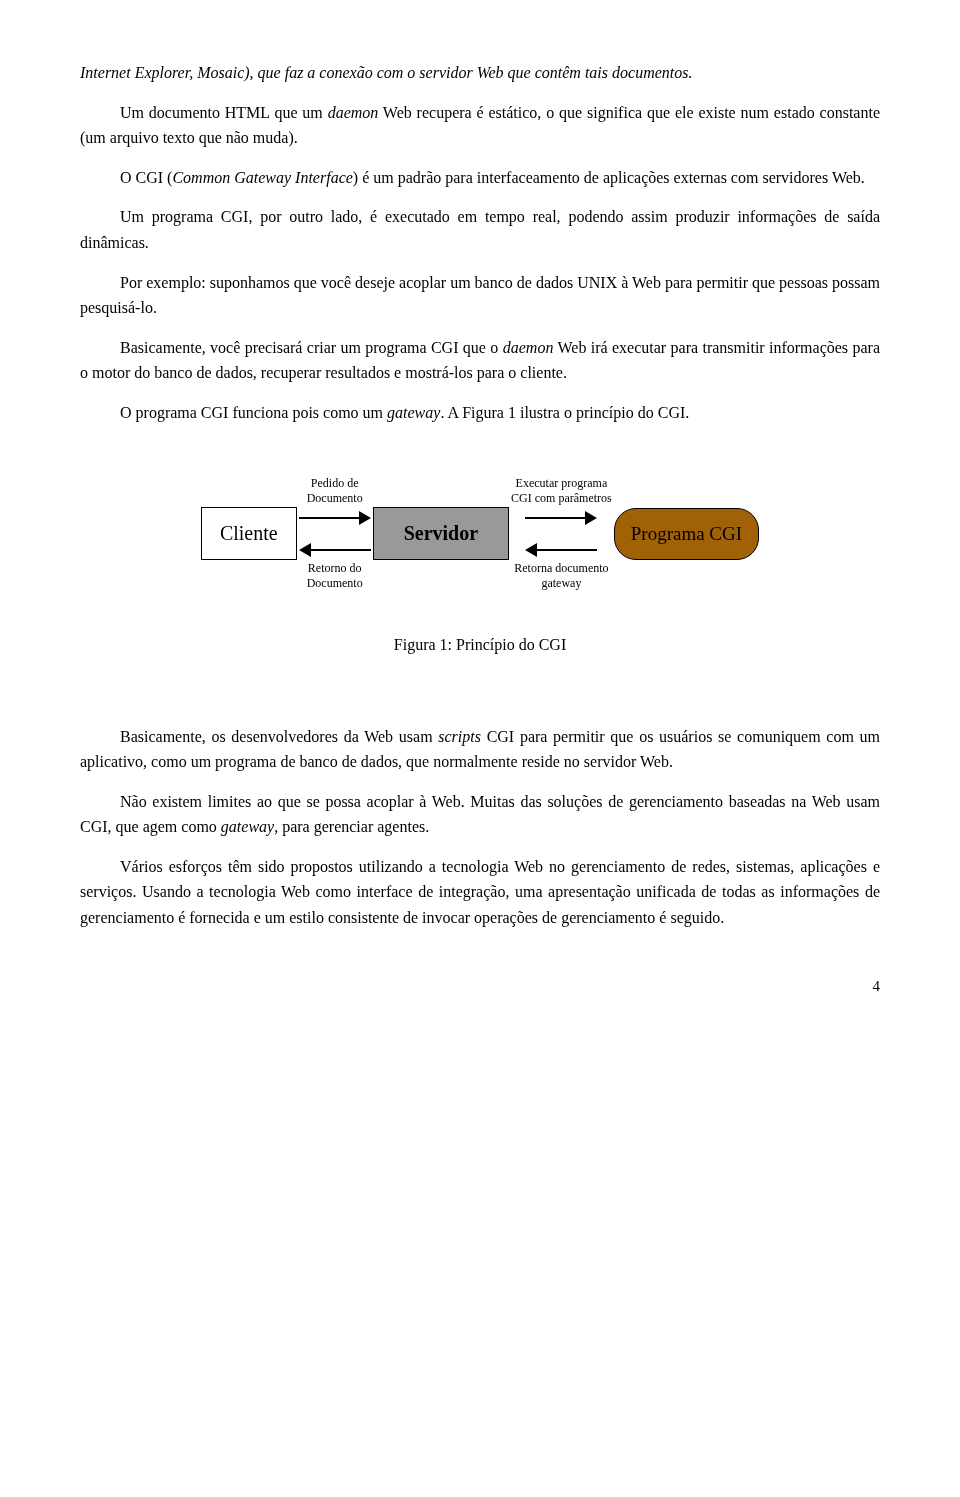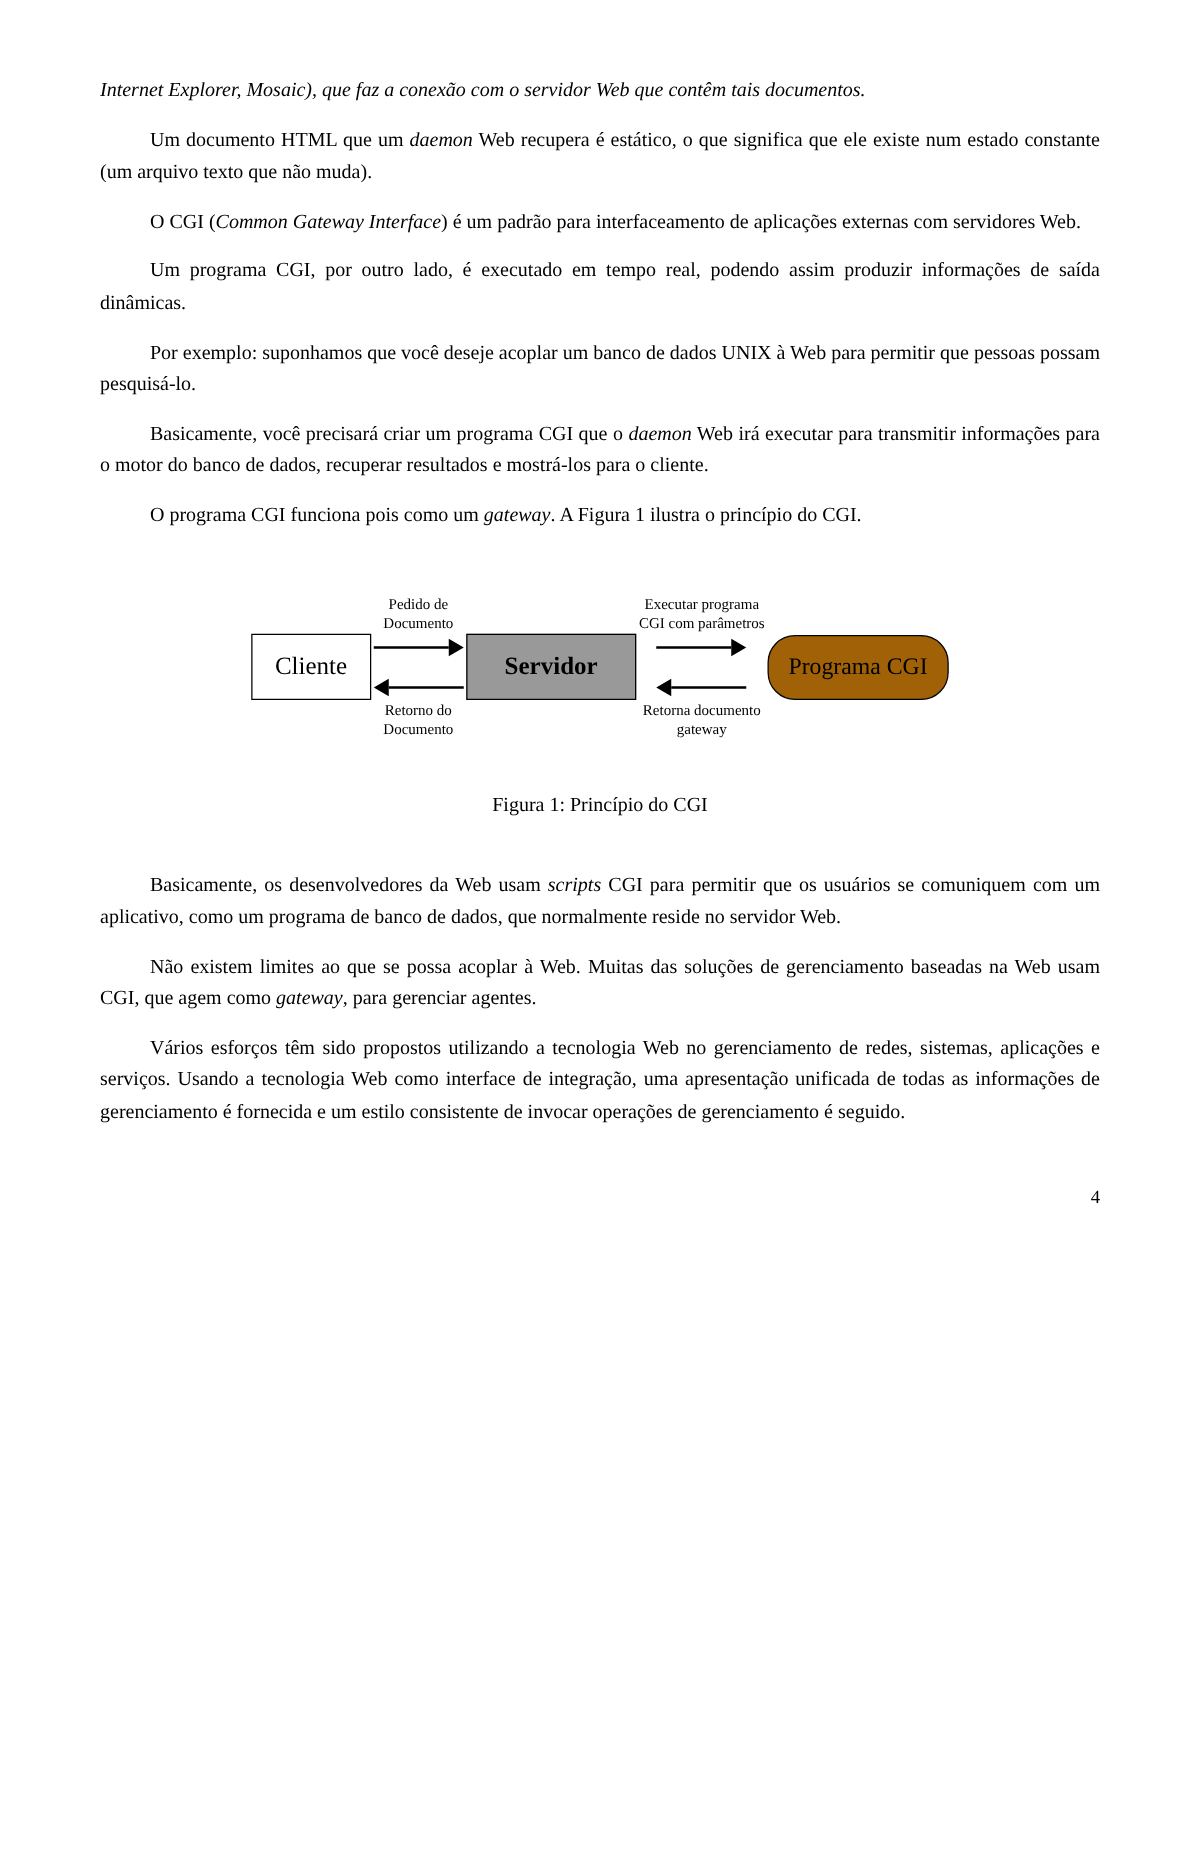--- a/index.html
+++ b/index.html
@@ -117,21 +117,21 @@
       font-size: 12px;
       text-align: center;
       line-height: 1.3;
       margin-top: 4px;
       white-space: nowrap;
     }
     .figure-caption {
       text-align: left;
       font-size: 16px;
       margin-top: 10px;
-      margin-bottom: 8px;
+      margin-bottom: 36px;
     }
     .page-number {
       position: absolute;
       bottom: 30px;
       right: 80px;
       font-size: 15px;
     }
   </style>
 </head>
 <body>

